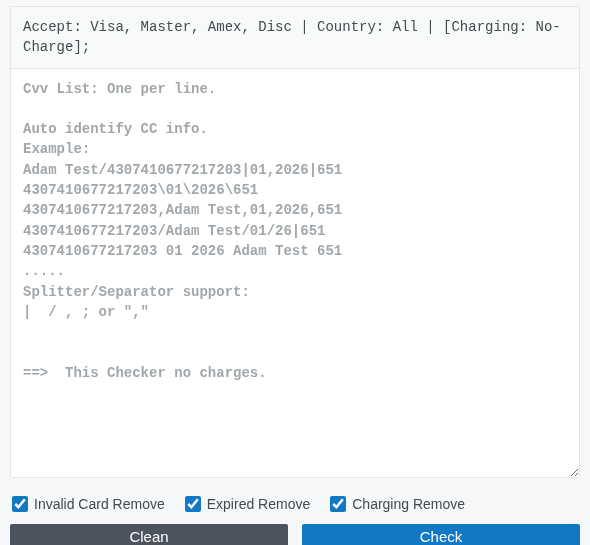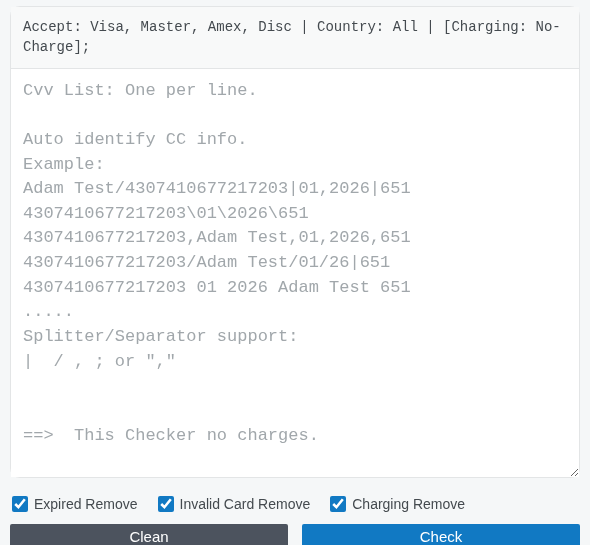--- a/index.html
+++ b/index.html
@@ -10,46 +10,47 @@
   body {
     font-family: "Segoe UI", Tahoma, sans-serif;
     background: #f5f7f8;
     width: 590px;
     height: 545px;
     padding: 6px 10px 10px 10px;
   }
   .panel {
     background: #fff;
     border: 1px solid #e3e5e6;
-    border-radius: 10px;
+    border-radius: 2px;
     display: flex;
     flex-direction: column;
     height: 472px;
   }
   .panel-header {
     background: #f8f9f9;
     border-bottom: 1px solid #e3e5e6;
     padding: 10px 12px;
     font-family: Consolas, "Courier New", monospace;
     font-size: 14px;
     color: #444a4f;
     line-height: 1.45;
   }
   .cc-textarea {
     flex: 1;
     width: 100%;
     border: none;
     resize: both;
     padding: 10px 12px;
     font-family: Consolas, "Courier New", monospace;
-    font-size: 17px;
+    font-size: 14px;
     line-height: 1.45;
     color: #14532d;
     outline: none;
     overflow: auto;
+    font-weight: bold;
   }
   .cc-textarea::placeholder {
     color: #a1a7ab;
   }
   .checkbox-row {
     display: flex;
     gap: 20px;
     padding: 18px 2px 12px 2px;
     font-size: 14px;
     color: #444a4f;
@@ -106,25 +107,25 @@
 Splitter/Separator support:
 |  / , ; or &quot;,&quot;
 
 
 ==&gt;  This Checker no charges." style=""></textarea>
 </div>
 
 <div class="checkbox-row">
   <label class="checkbox-item">
     <input type="checkbox" checked="" style="">
-    <span>Expired Remove</span>
+    <span>Invalid Card Remove</span>
   </label>
   <label class="checkbox-item">
     <input type="checkbox" checked="" style="">
-    <span>Invalid Card Remove</span>
+    <span>Expired Remove</span>
   </label>
   <label class="checkbox-item">
     <input type="checkbox" checked="" style="">
     <span>Charging Remove</span>
   </label>
 </div>
 
 <div class="button-row">
   <button class="btn btn-clean">Clean</button>
   <button class="btn btn-check">Check</button>

